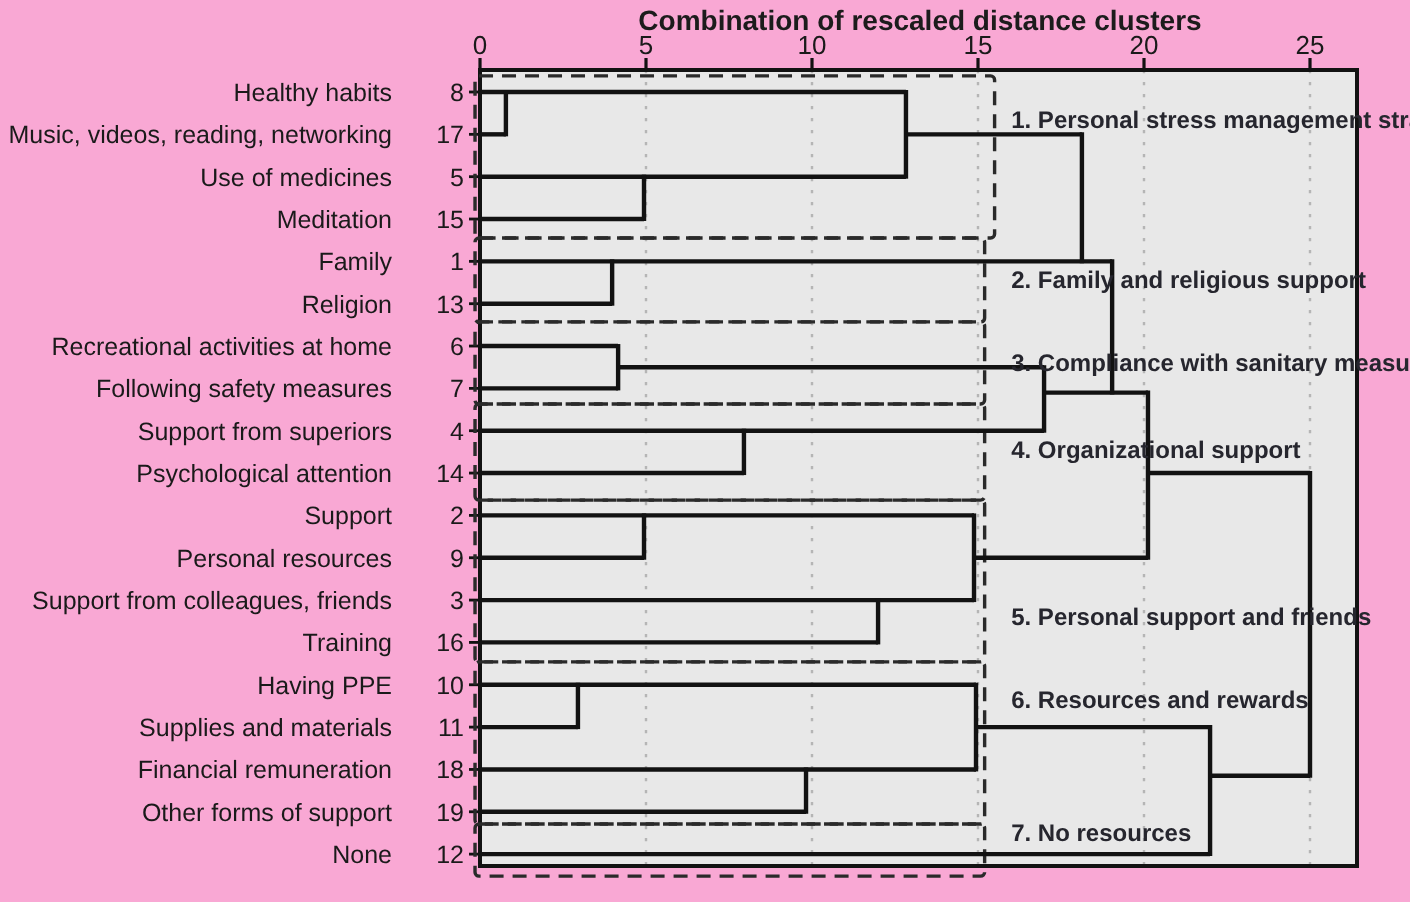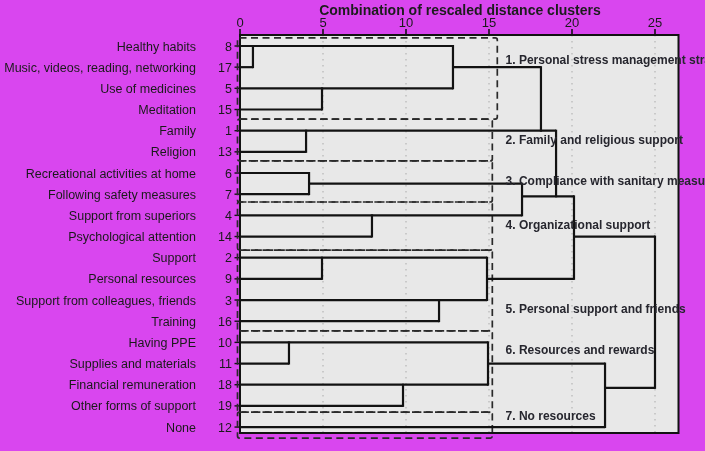--- a/index.html
+++ b/index.html
@@ -1,16 +1,16 @@
 <!DOCTYPE html>
 <html><head>
 <meta charset="utf-8">
 <style>
   html,body{margin:0;padding:0;background:#ffffff;}
-  #canvas{position:relative;width:705px;height:451px;background:#d946ef;overflow:hidden;
+  #canvas{position:relative;width:705px;height:451px;background:#f9a8d4;overflow:hidden;
           font-family:"Liberation Sans", sans-serif;}
   #chart-svg{position:absolute;left:0;top:0;}
   .chart-title{position:absolute;left:240px;top:2px;width:440px;text-align:center;
                font-size:14px;font-weight:bold;color:#1c1c1c;letter-spacing:0px;}
 </style>
 </head>
 <body>
 
 <div id="canvas">
   <div class="chart-title">Combination of rescaled distance clusters</div>

